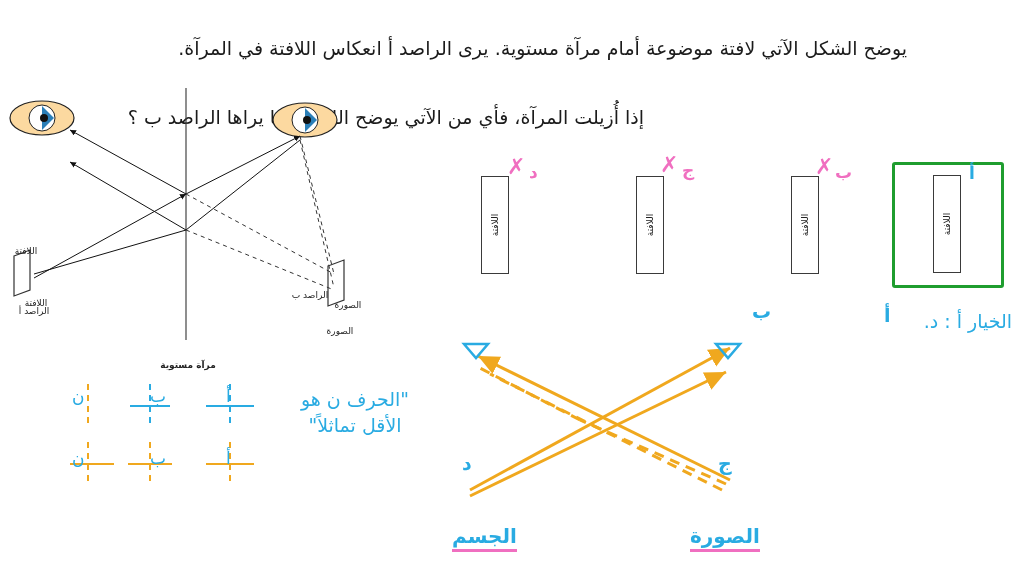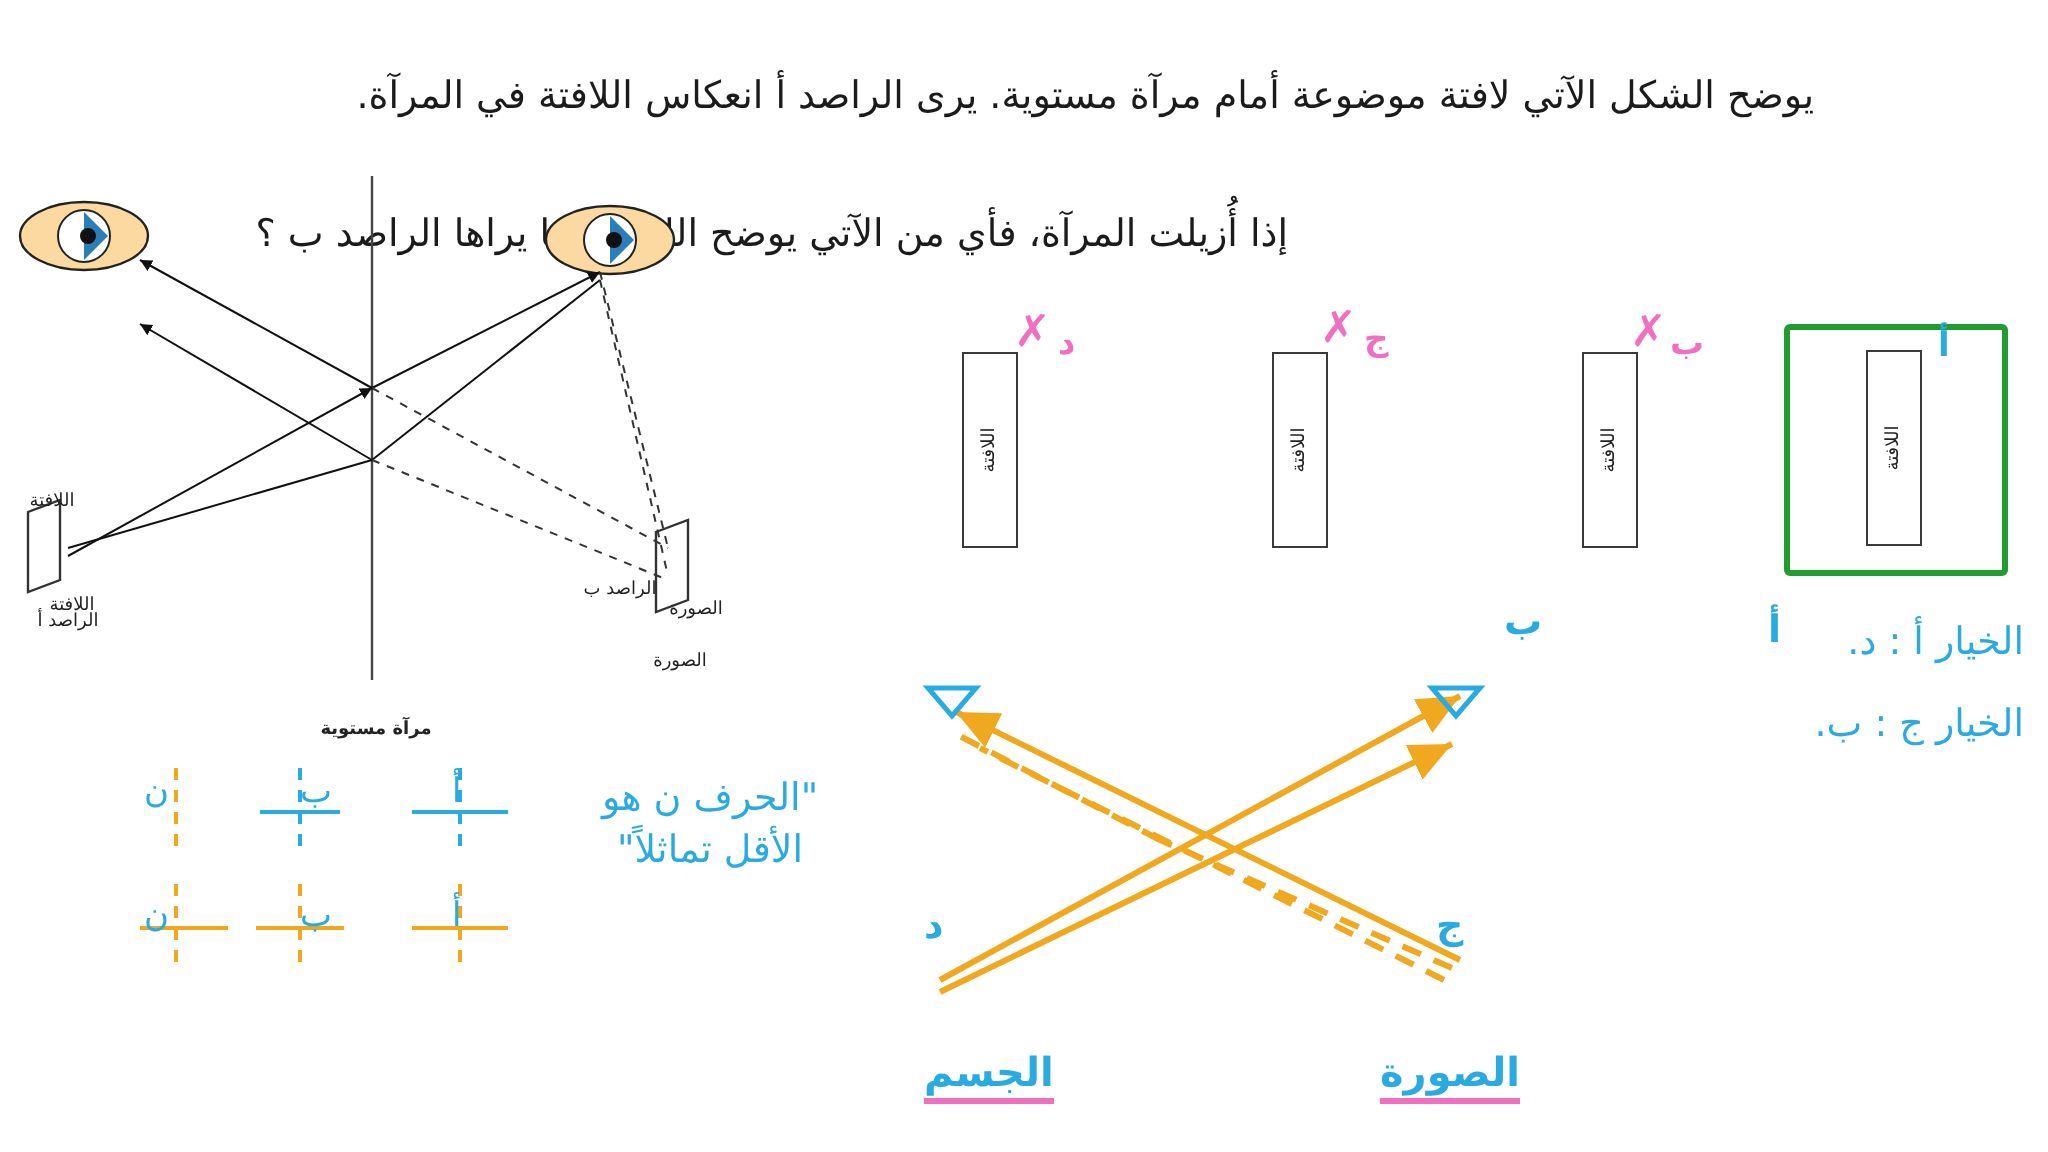--- a/index.html
+++ b/index.html
@@ -220,19 +220,18 @@
     <line x1="292" y1="190" x2="60" y2="74" stroke="#f0a81e" stroke-width="3" stroke-dasharray="10,7"></line>
 
     <path d="M34 44 L58 44 L46 58 Z" fill="none" stroke="#29abe2" stroke-width="2.5"></path>
     <path d="M286 44 L310 44 L298 58 Z" fill="none" stroke="#29abe2" stroke-width="2.5"></path>
   </svg>
 </div>
 <div class="abs hl" style="left:884px;top:304px;">أ</div>
 <div class="abs hl" style="left:752px;top:300px;">ب</div>
 <div class="abs hl" style="left:718px;top:452px;">ج</div>
 <div class="abs hl" style="left:462px;top:452px;">د</div>
-<div class="abs hand-underline-label" style="left:462px;top:524px;">الجسم</div>
+<div class="abs hand-underline-label" style="left:452px;top:524px;">الجسم</div>
 <div class="abs hand-underline-label" style="left:690px;top:524px;">الصورة</div>
 
 <div id="answer-list">
   <div class="ans-row">الخيار أ : د.</div>
-  <div class="ans-row">الخيار ج : ب.</div>
 </div>
 
 </body></html>

